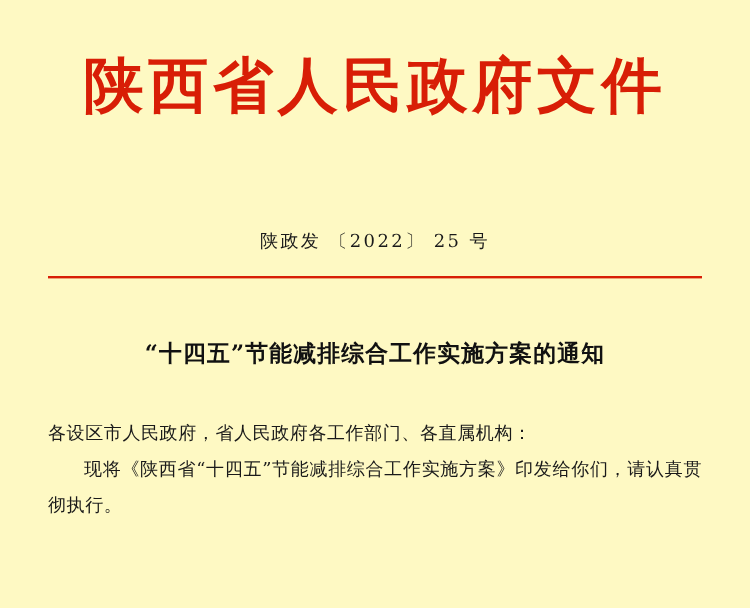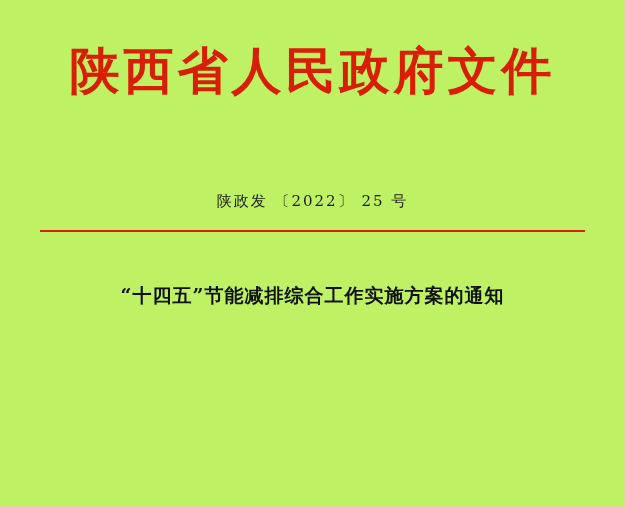--- a/index.html
+++ b/index.html
@@ -11,21 +11,21 @@
     height: 507px;
     background: #ffffff;
     font-family: "Liberation Serif", "DejaVu Serif", serif;
     overflow: hidden;
   }
   .page {
     position: relative;
     width: 625px;
     height: 507px;
     box-sizing: border-box;
-    background: #bef264;
+    background: #fef9c3;
   }
   .masthead {
     text-align: center;
     padding-top: 42px;
   }
   .masthead-title {
     color: #d81e06;
     font-family: "DejaVu Serif", "Liberation Serif", serif;
     font-size: 50px;
     font-weight: bold;
@@ -92,14 +92,18 @@
   </div>
 
   <div class="doc-number">陕政发 〔2022〕 25 号</div>
 
   <div class="red-rule"></div>
 
   <div class="title-block">
     <div class="title-line-2">“十四五”节能减排综合工作实施方案的通知</div>
   </div>
 
+  <div class="body-block">
+    <div class="salutation">各设区市人民政府，省人民政府各工作部门、各直属机构：</div>
+    <div class="para">现将《陕西省“十四五”节能减排综合工作实施方案》印发给你们，请认真贯彻执行。</div>
+  </div>
 
 </div>
 
 </body></html>

